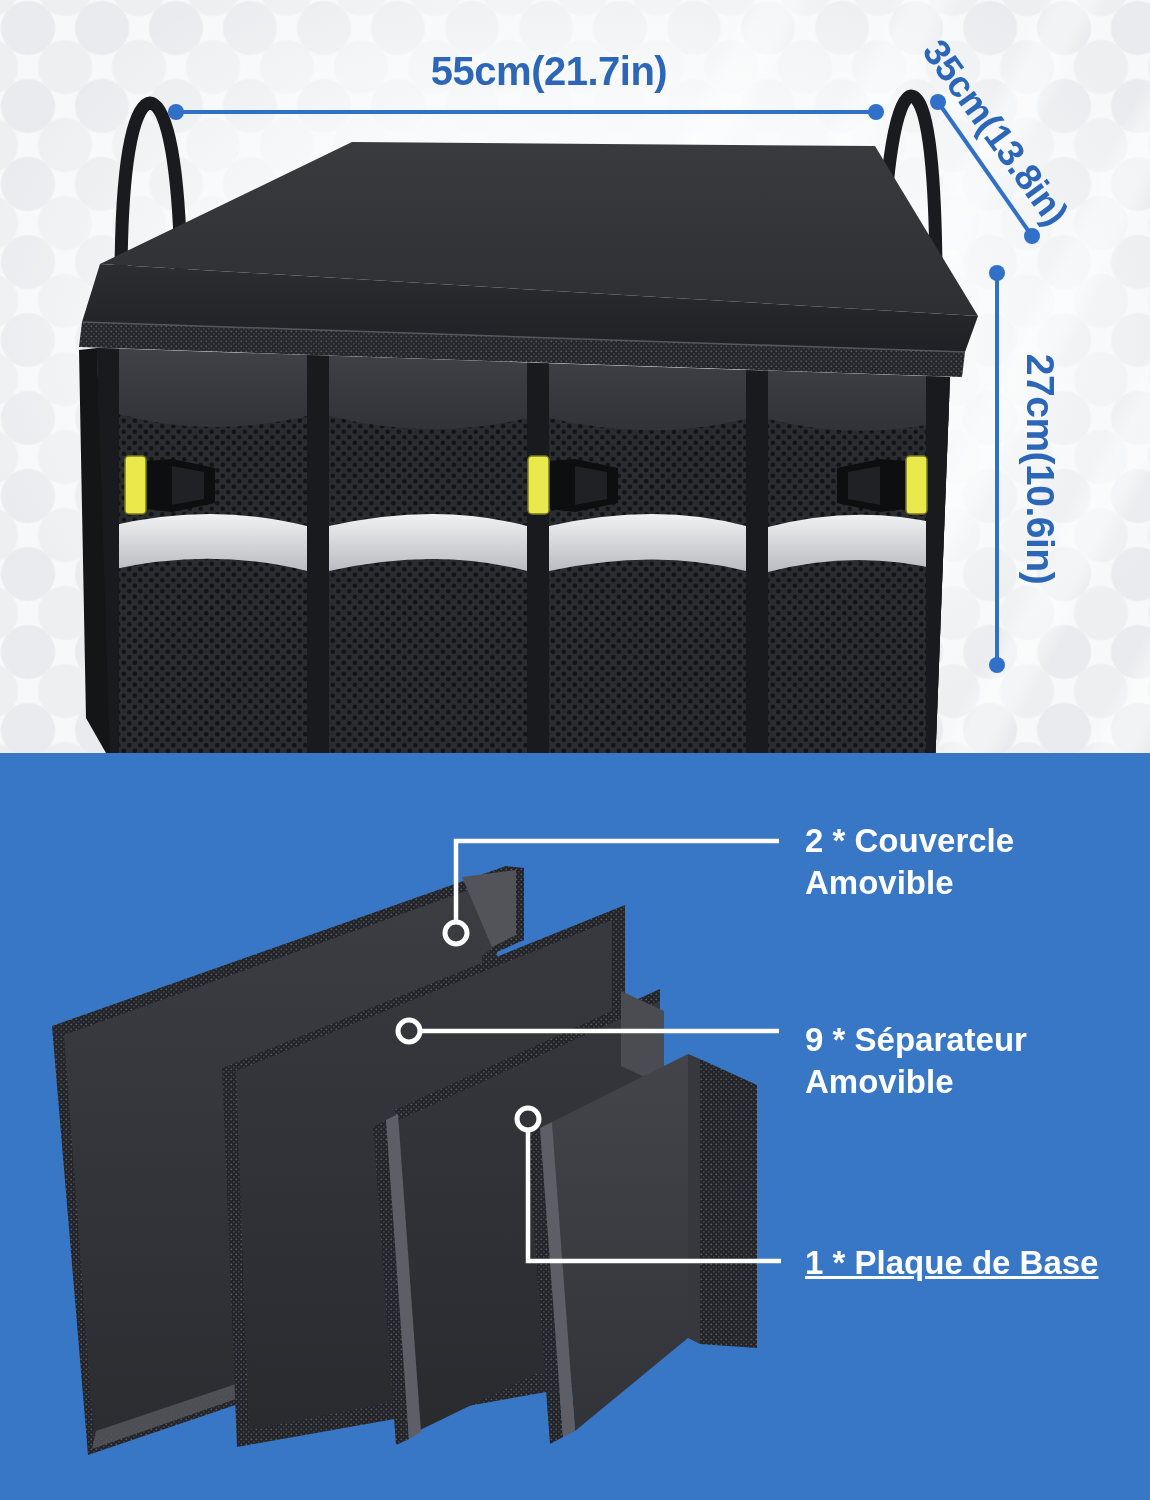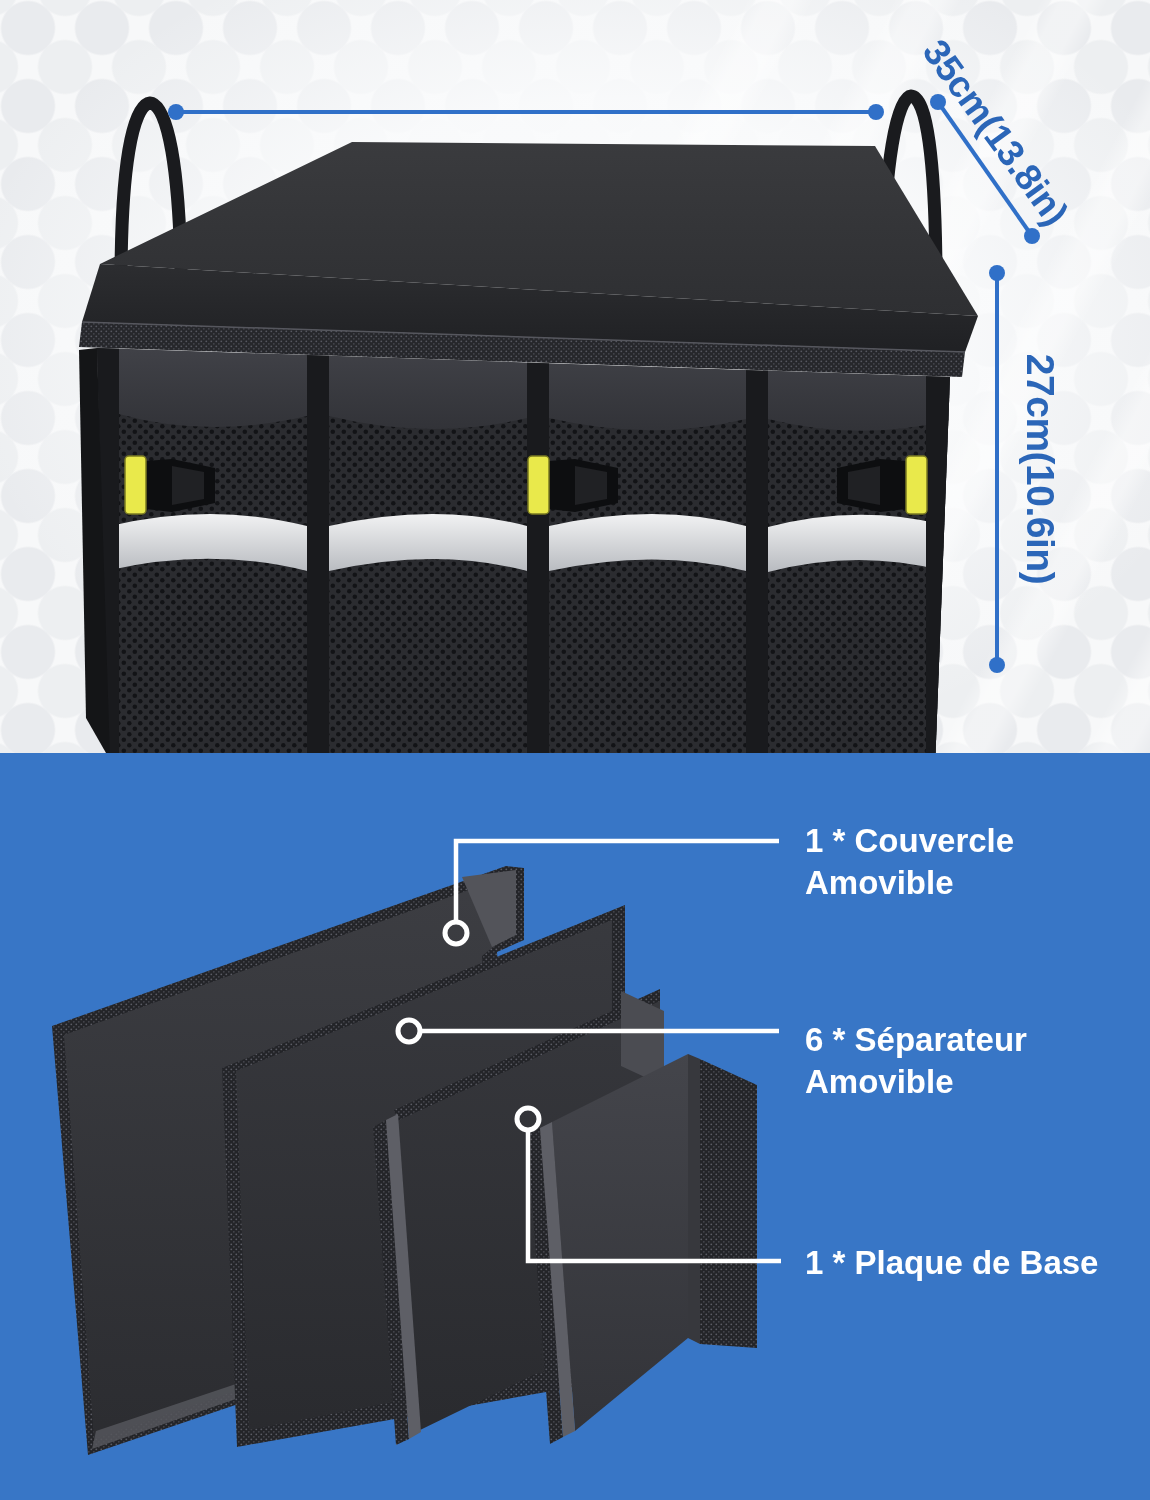--- a/index.html
+++ b/index.html
@@ -37,21 +37,21 @@
          font-size:39px;transform:rotate(90deg);}
   
   .bottom-section{
     position:absolute;left:0;top:753px;width:1150px;height:747px;
     background:var(--c-bottom-background,#3876C6);
   }
   .part-label{
     position:absolute;left:805px;color:#fff;font-weight:bold;
     font-size:33px;line-height:1.26;white-space:nowrap;
   }
-  .part-0{top:67px;} .part-1{top:266px;} .part-2{top:489px;}
+  .part-0{top:67px;} .part-1{top:266px;} .part-2{top:489px;text-decoration:underline;}
 </style>
 </head>
 <body>
 
 <div class="canvas">
 
   <div class="top-section">
     <div class="top-fade"></div>
     <div class="streaks"></div>
 
@@ -166,20 +166,21 @@
             <circle cx="1032" cy="236" r="8" stroke="none"></circle>
         </g>
         <g>
           <line x1="997" y1="273" x2="997" y2="665"></line>
           <circle cx="997" cy="273" r="8" stroke="none"></circle>
             <circle cx="997" cy="665" r="8" stroke="none"></circle>
         </g>
       </g>
     </svg>
 
+    <div class="dim-label dim-w">55cm(21.7in)</div>
     <div class="dim-label dim-d">35cm(13.8in)</div>
     <div class="dim-label dim-h">27cm(10.6in)</div>
   </div>
 
   <div class="bottom-section">
     <svg class="panels-svg" width="1150" height="747" viewBox="0 0 1150 747">
       <defs>
         <linearGradient id="faceA" x1="0" y1="110" x2="0" y2="705" gradientUnits="userSpaceOnUse">
           <stop offset="0" stop-color="#3d3e43"></stop>
             <stop offset="1" stop-color="#2b2c30"></stop>
@@ -237,24 +238,24 @@
           <circle cx="409" cy="278" r="11" stroke-width="5"></circle>
         </g>
         <g>
           <path d="M528,377.5 L528,508 L781,508"></path>
           <circle cx="528" cy="366" r="11" stroke-width="5"></circle>
         </g>
       </g>
     </svg>
 
     <div class="part-label part-0">
-      <div>1 * Couvercle</div>
+      <div>2 * Couvercle</div>
       <div>Amovible</div>
     </div>
     <div class="part-label part-1">
-      <div>6 * Séparateur</div>
+      <div>9 * Séparateur</div>
       <div>Amovible</div>
     </div>
     <div class="part-label part-2">
       <div>1 * Plaque de Base</div>
     </div>
   </div>
 </div>
 
 </body></html>

